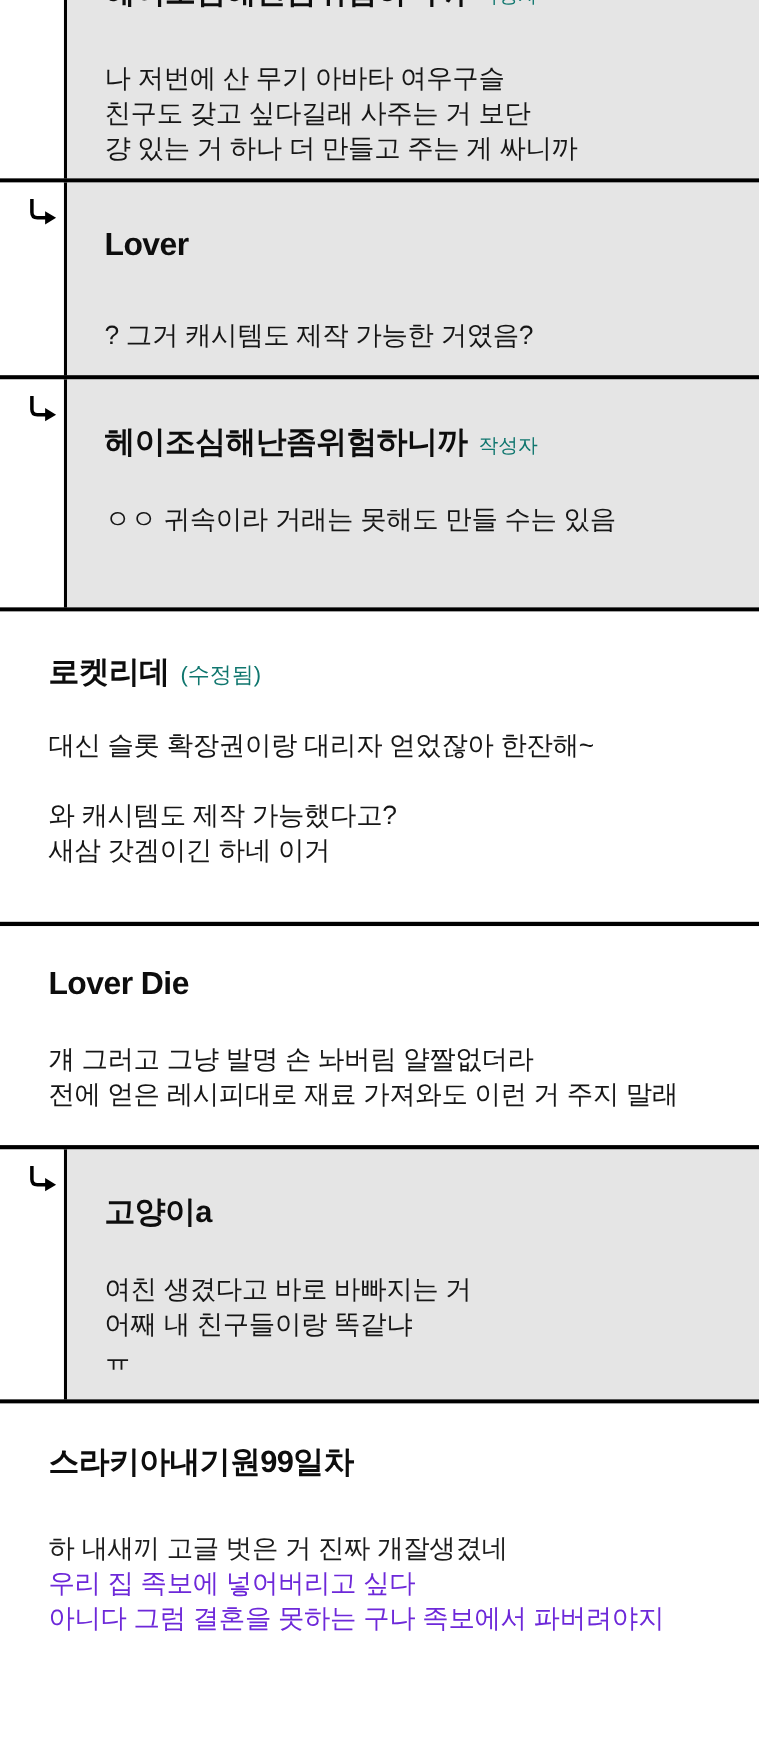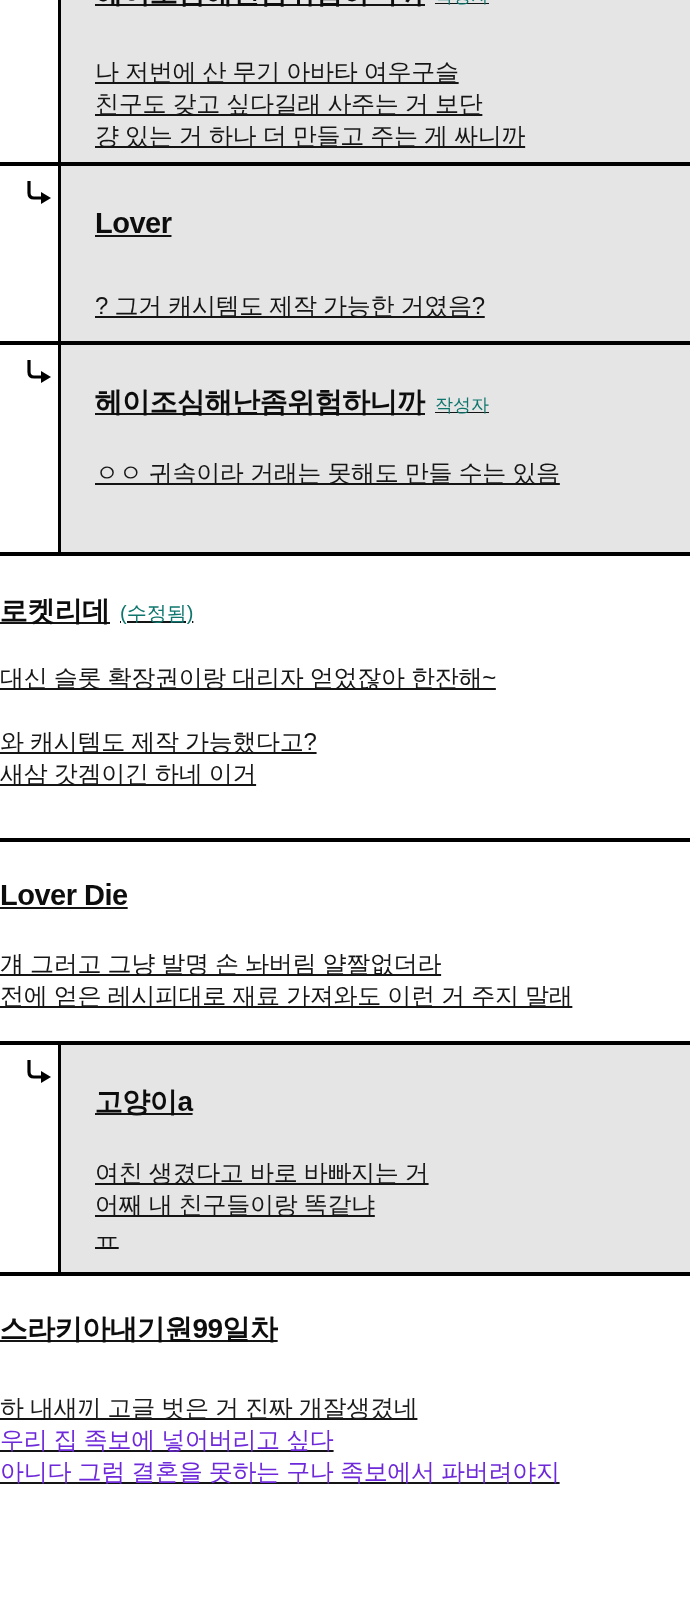--- a/index.html
+++ b/index.html
@@ -4,35 +4,35 @@
 <style>
   html,body{
     margin:0; padding:0;
     width:690px; height:1600px;
     background:#ffffff;
     overflow:hidden;
     font-family:"Liberation Sans","DejaVu Sans",sans-serif;
     color:#141414;
     -webkit-font-smoothing:antialiased;
   }
-  .page{ width:690px; height:1232px; position:relative;text-decoration:underline; }
+  .page{ width:690px; height:1232px; position:relative; }
 
   
   .sep{ height:4px; background:#000; width:100%; }
 
   
   .reply{ display:flex; align-items:stretch; }
   .gutter{ width:58px; background:#fff; position:relative; flex:0 0 58px; }
   .arrow{ position:absolute; top:13px; left:22px; }
   .vline{ width:3px; background:#000; flex:0 0 3px; }
   .bubble{ flex:1; background:#e5e5e5; padding-left:34px; padding-right:10px;
            overflow:hidden; position:relative; }
 
   
-  .comment{ background:#fff; padding-right:8px; overflow:hidden; }
+  .comment{ background:#fff; padding-left:44px; padding-right:8px; overflow:hidden; }
 
   .author-line{ display:flex; align-items:baseline; gap:10px; }
   .author{ font-size:28px; font-weight:700; letter-spacing:-0.5px; color:#0d0d0d; line-height:34px; }
   .author.latin{ font-size:29px; }
   .badge{ font-size:18px; font-weight:400; color:#0f766e; }
   .badge.paren{ font-size:20px; }
 
   .body{ font-size:24px; line-height:32px; letter-spacing:-0.3px; color:#161616; }
   .line{ min-height:32px; white-space:nowrap; }
 

